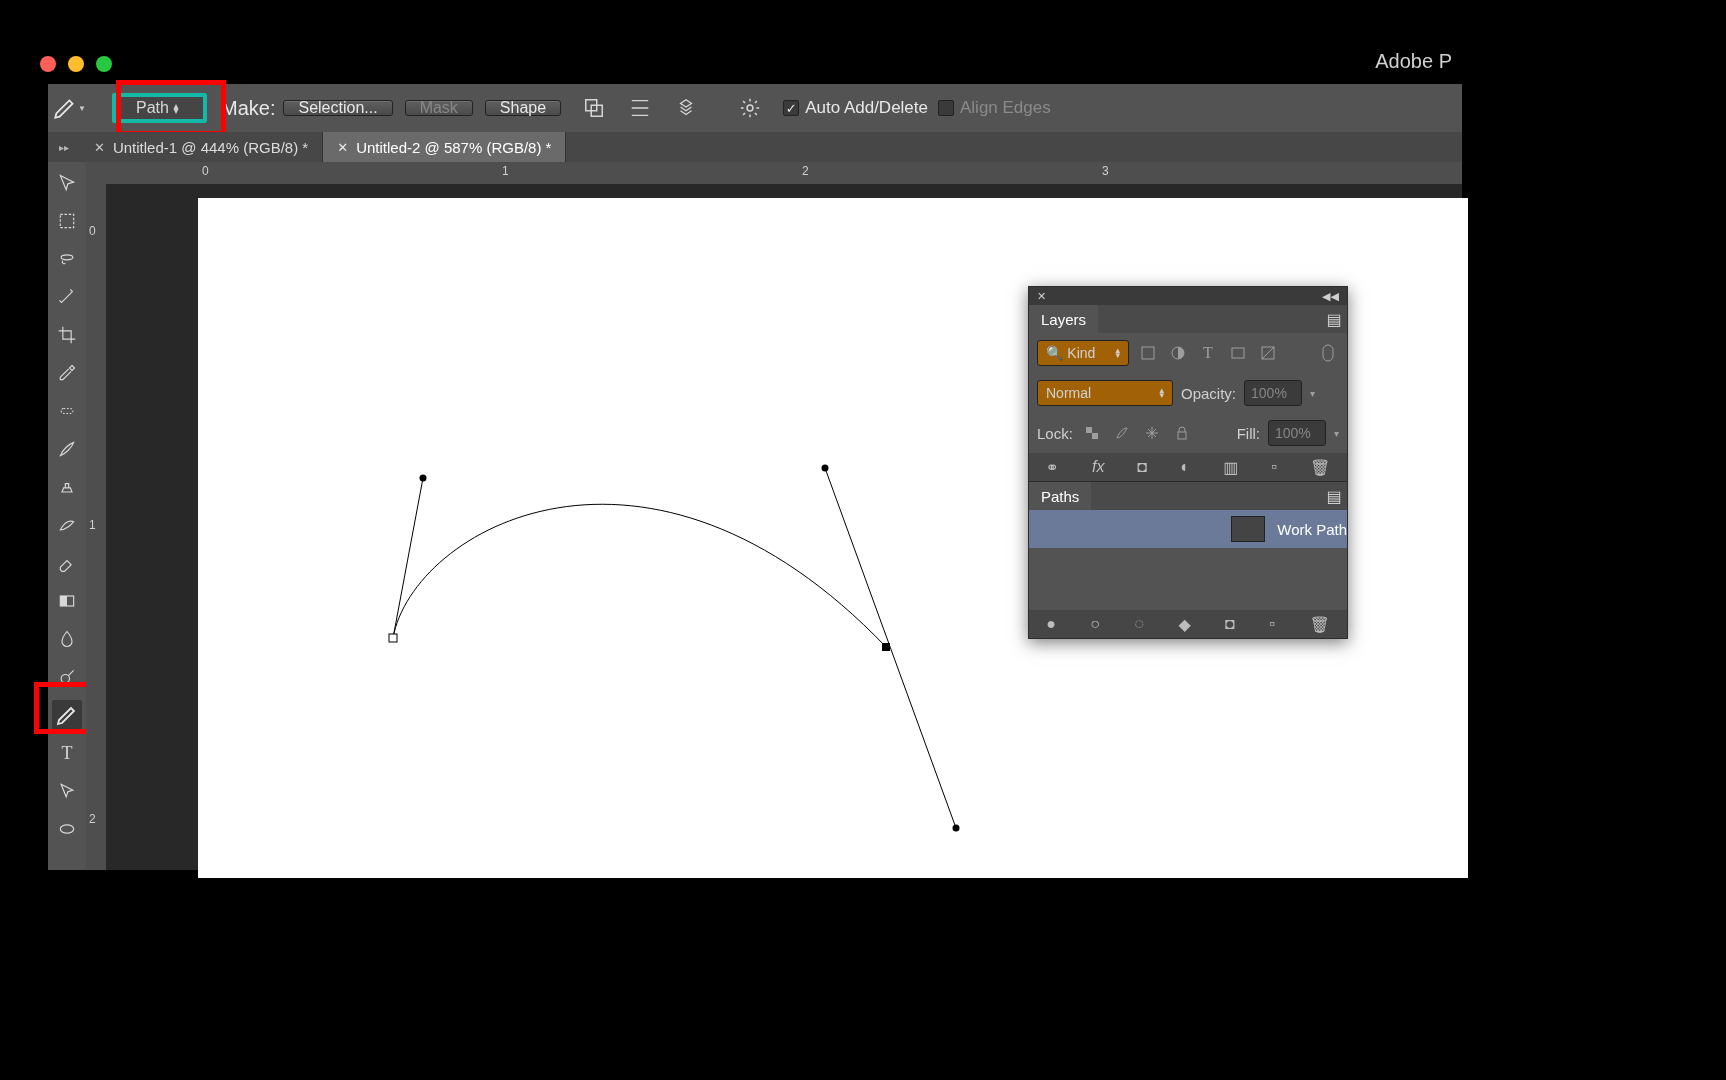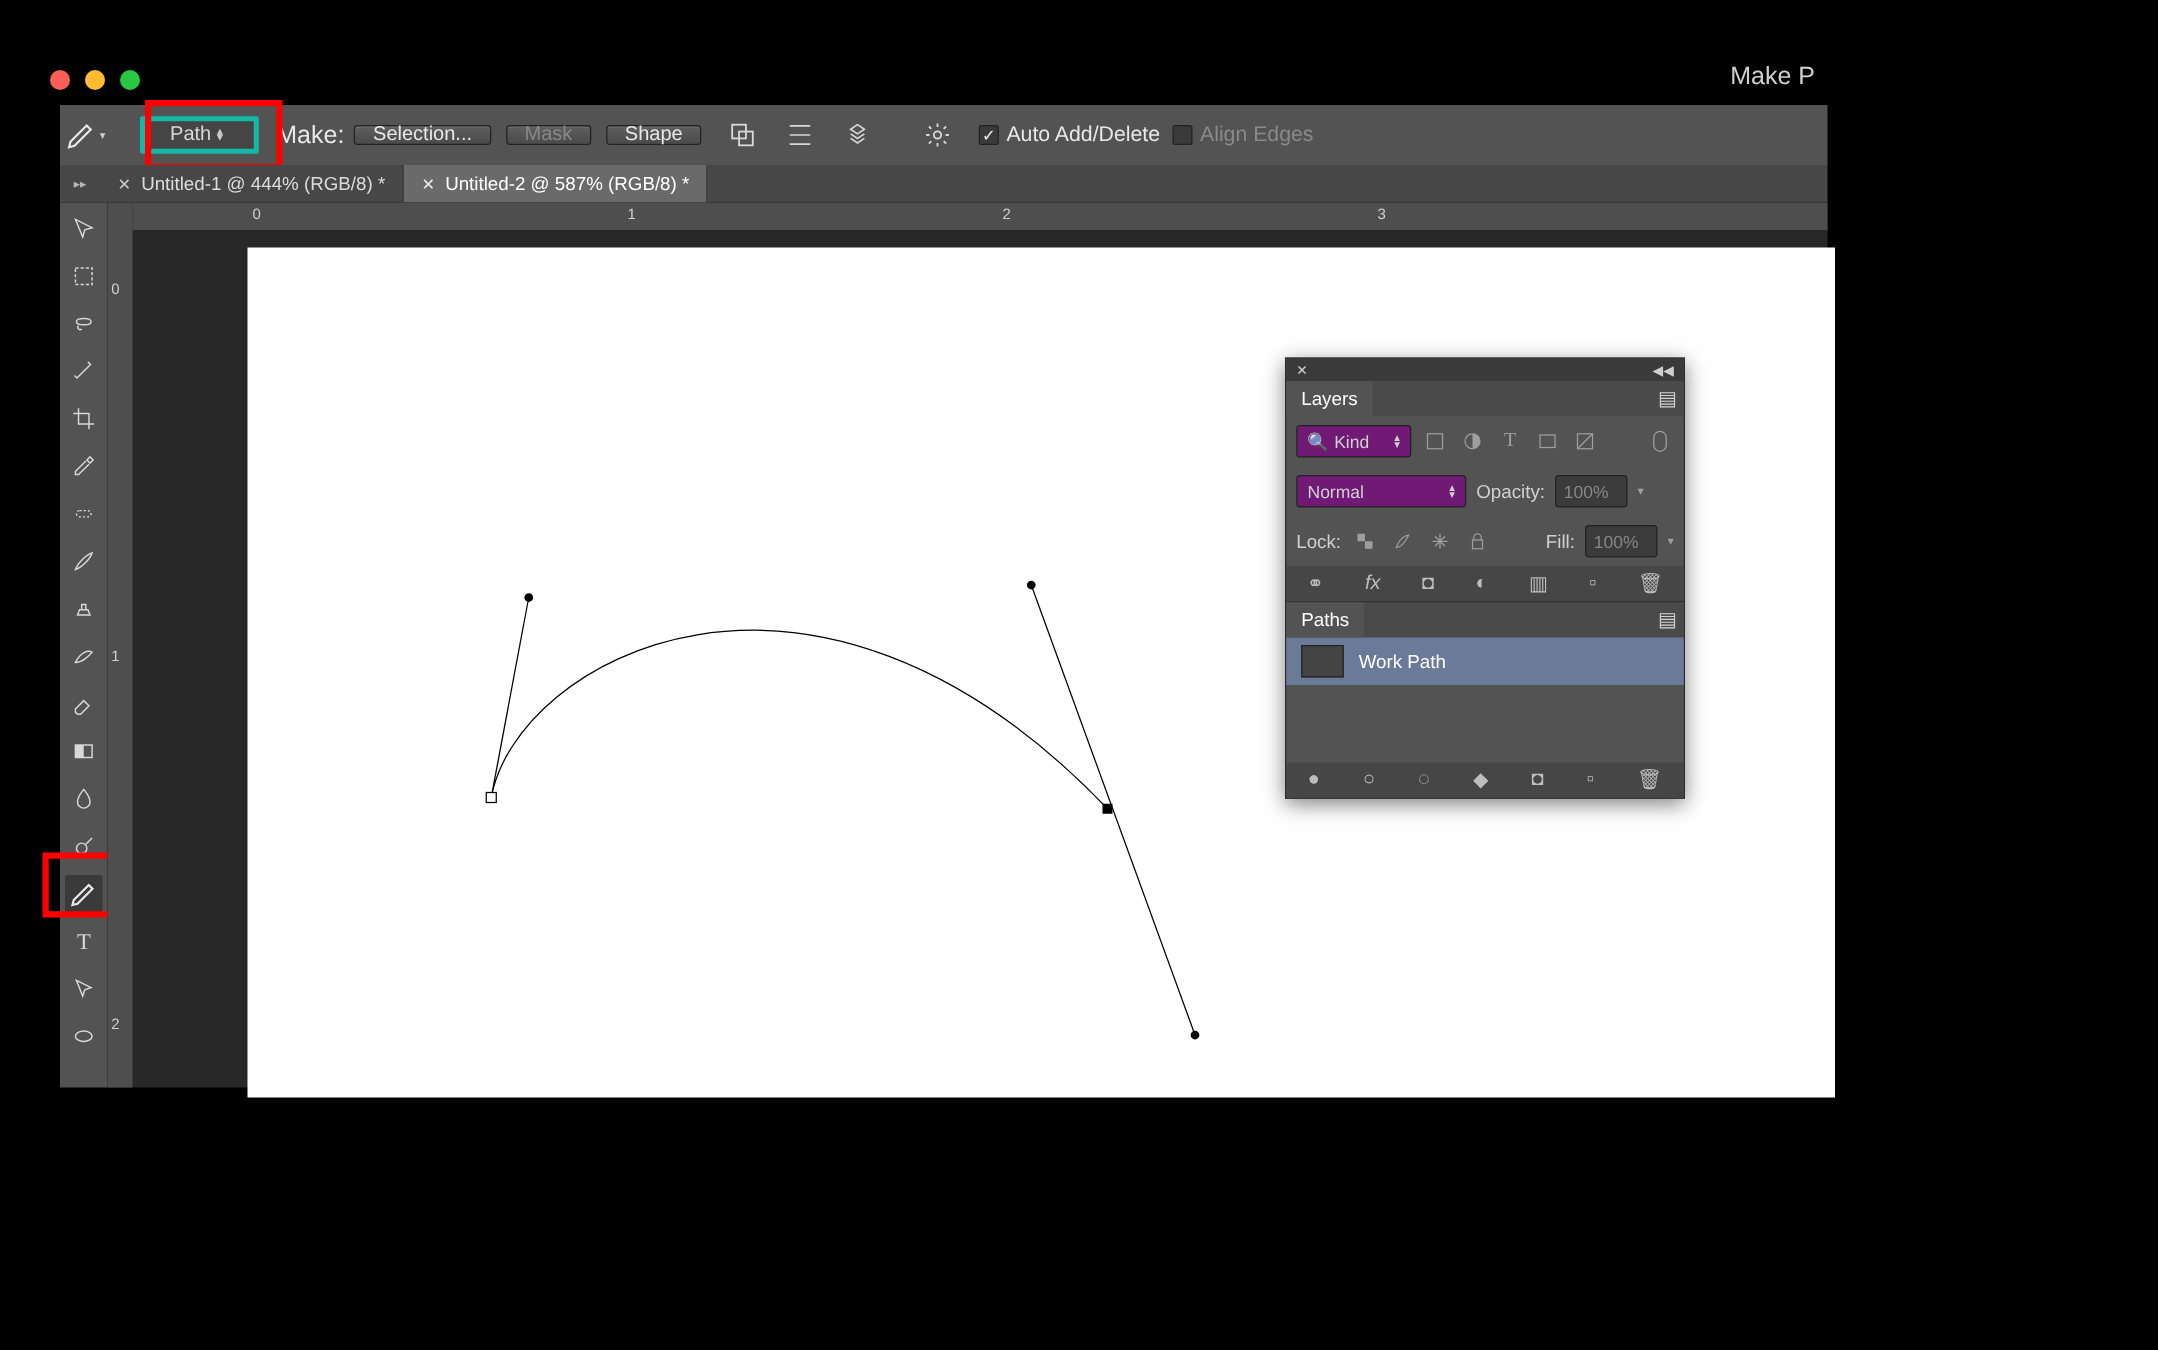--- a/index.html
+++ b/index.html
@@ -48,52 +48,52 @@
   .canvas { position:absolute; left:112px; top:36px; width:1270px; height:680px; background:#fff; }
   .svgpath { position:absolute; left:0; top:0; }
   
   .panel { position:absolute; left:998px; top:246px; width:320px; background:#535353; border:1px solid #2c2c2c; box-shadow:0 4px 16px rgba(0,0,0,.5);}
   .panel-strip{ display:flex; justify-content:space-between; align-items:center; background:#3a3a3a; height:18px; padding:0 8px; font-size:11px; color:#d0d0d0;}
   .panel-tabs{ display:flex; align-items:center; background:#4a4a4a; height:28px;gap:34px;}
   .ptab{ padding:0 12px; height:28px; display:flex; align-items:center; color:#d8d8d8; font-size:15px;}
   .ptab.active{ background:#535353; color:#fff; font-weight:500;}
   .pmenu{ margin-left:auto; width:26px; text-align:center; color:#d0d0d0;}
   .prow{ display:flex; align-items:center; height:40px; padding:0 8px; gap:8px;}
-  .filterdd{ display:flex; align-items:center; justify-content:space-between; background:#701a75; border:1px solid #222; border-radius:3px; height:26px; padding:0 8px; color:#d0d0d0; font-size:14px;}
+  .filterdd{ display:flex; align-items:center; justify-content:space-between; background:#a16207; border:1px solid #222; border-radius:3px; height:26px; padding:0 8px; color:#d0d0d0; font-size:14px;}
   .kind{ width:92px;}
   .small-icn{ width:22px; height:22px; display:inline-flex; align-items:center; justify-content:center; color:#9e9e9e;}
   .blend{ width:136px;}
   .prow .txt{ color:#d0d0d0; font-size:15px;}
   .valbox{ width:58px; height:26px; background:#3b3b3b; border:1px solid #222; border-radius:3px; color:#868686; font-size:14px; display:inline-flex; align-items:center; padding:0 6px;}
   .layer-list{ min-height:110px; }
   .layer{ display:flex; align-items:center; height:62px; background:#6b7a99; margin:4px 8px; border-radius:2px;}
   .eye{ width:30px; display:flex; justify-content:center; color:#d8d8d8;}
   .thumb{ width:76px; height:56px; background:#fff; border:2px solid #000; margin-right:10px;}
   .layer .nm{ color:#fff; font-size:16px; flex:1;}
   .lock-r{ margin-right:10px; color:#e6e6e6;}
   .panel-foot{ display:flex; align-items:center; justify-content:space-around; height:28px; background:#464646;}
   .panel-foot .fi{ color:#bdbdbd;}
   .paths-list{ min-height:100px;}
-  .pathrow{ display:flex; align-items:center; height:38px; background:#6b7a99; margin:0 0 4px 0;}
+  .pathrow{ display:flex; align-items:center; height:38px; background:#6b7a99; margin:0 0 4px 0;justify-content:flex-end;}
   .pathrow .pthumb{ width:34px; height:26px; background:#444; border:1px solid #222; margin:0 12px;}
   .pathrow .nm{ color:#fff; font-size:15px;}
   .sep{ height:1px; background:#2c2c2c; margin:0 0;}
   svg { display:block; }
 </style>
 </head>
 <body>
 
 <div class="frame">
 
   <div class="tlights">
     <div class="tlight tl-red"></div>
     <div class="tlight tl-yellow"></div>
     <div class="tlight tl-green"></div>
   </div>
-  <div class="titlebar">Make P</div>
+  <div class="titlebar">Adobe P</div>
 
   <div class="optbar">
     <div class="pen-preset">
       <svg width="26" height="26" viewBox="0 0 24 24">
           <path d="M3 21l4-1 12-12-3-3L4 17l-1 4z" fill="none" stroke="#e8e8e8" stroke-width="1.6"></path>
         </svg>
       <span style="font-size:9px;color:#ccc;margin-left:2px;">▾</span>
     </div>
     <div style="width:14px;"></div>
     <div class="dd tool">

